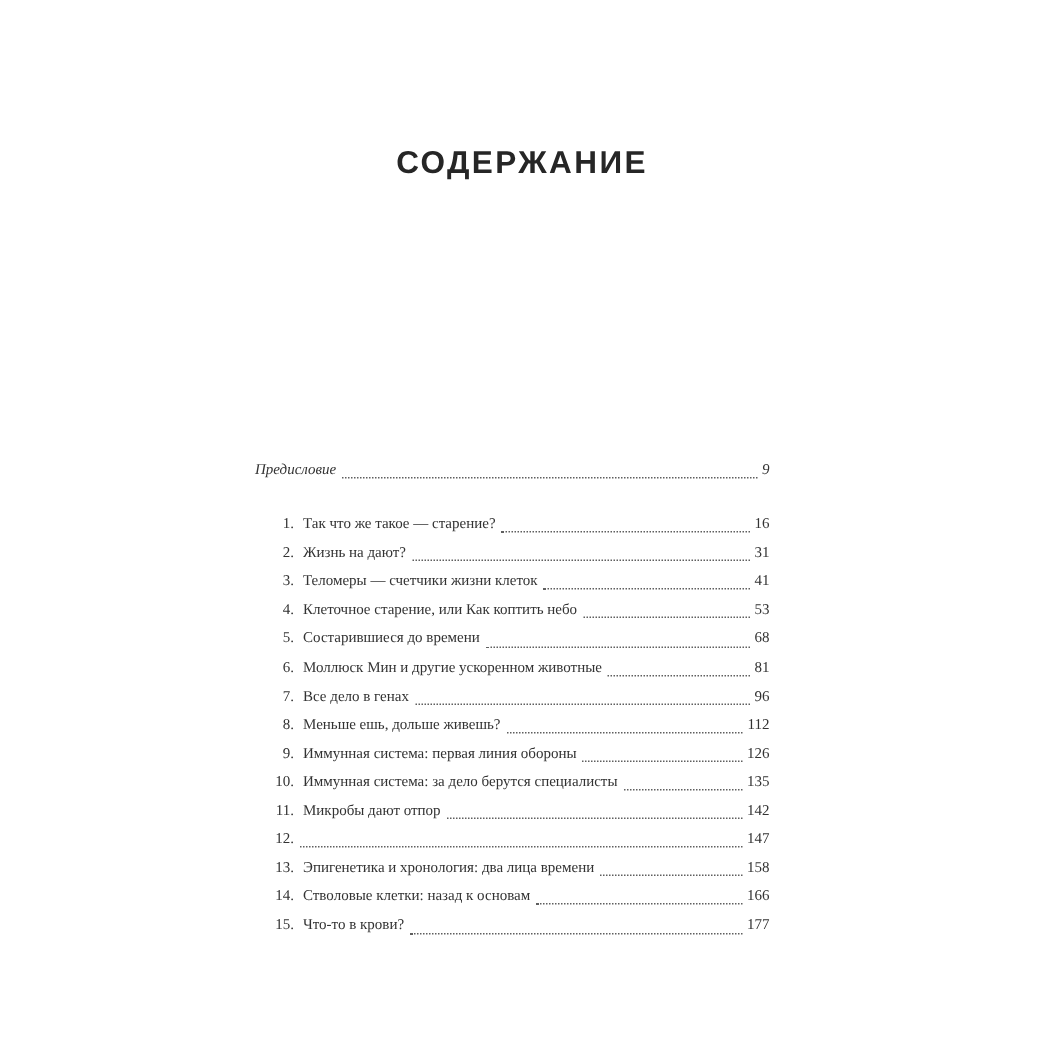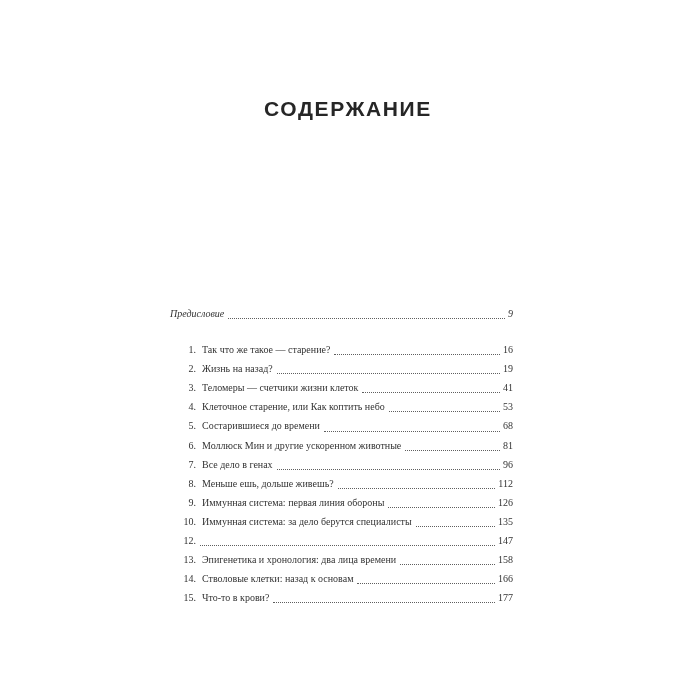--- a/index.html
+++ b/index.html
@@ -81,23 +81,23 @@
     <div class="list">
   <div class="row entry">
     <span class="num">1.</span>
     <span class="entry-title">Так что же такое — старение?</span>
     <span class="dots"></span>
     <span class="page-num">16</span>
   </div>
 
   <div class="row entry">
     <span class="num">2.</span>
-    <span class="entry-title">Жизнь на назад?</span>
+    <span class="entry-title">Жизнь на дают?</span>
     <span class="dots"></span>
-    <span class="page-num">19</span>
+    <span class="page-num">31</span>
   </div>
 
   <div class="row entry">
     <span class="num">3.</span>
     <span class="entry-title">Теломеры — счетчики жизни клеток</span>
     <span class="dots"></span>
     <span class="page-num">41</span>
   </div>
 
   <div class="row entry">
@@ -142,20 +142,26 @@
     <span class="page-num">126</span>
   </div>
 
   <div class="row entry">
     <span class="num">10.</span>
     <span class="entry-title">Иммунная система: за дело берутся специалисты</span>
     <span class="dots"></span>
     <span class="page-num">135</span>
   </div>
 
+  <div class="row entry">
+    <span class="num">11.</span>
+    <span class="entry-title">Микробы дают отпор</span>
+    <span class="dots"></span>
+    <span class="page-num">142</span>
+  </div>
 
   <div class="row entry">
     <span class="num">12.</span>
     <span class="dots"></span>
     <span class="page-num">147</span>
   </div>
 
   <div class="row entry">
     <span class="num">13.</span>
     <span class="entry-title">Эпигенетика и хронология: два лица времени</span>

